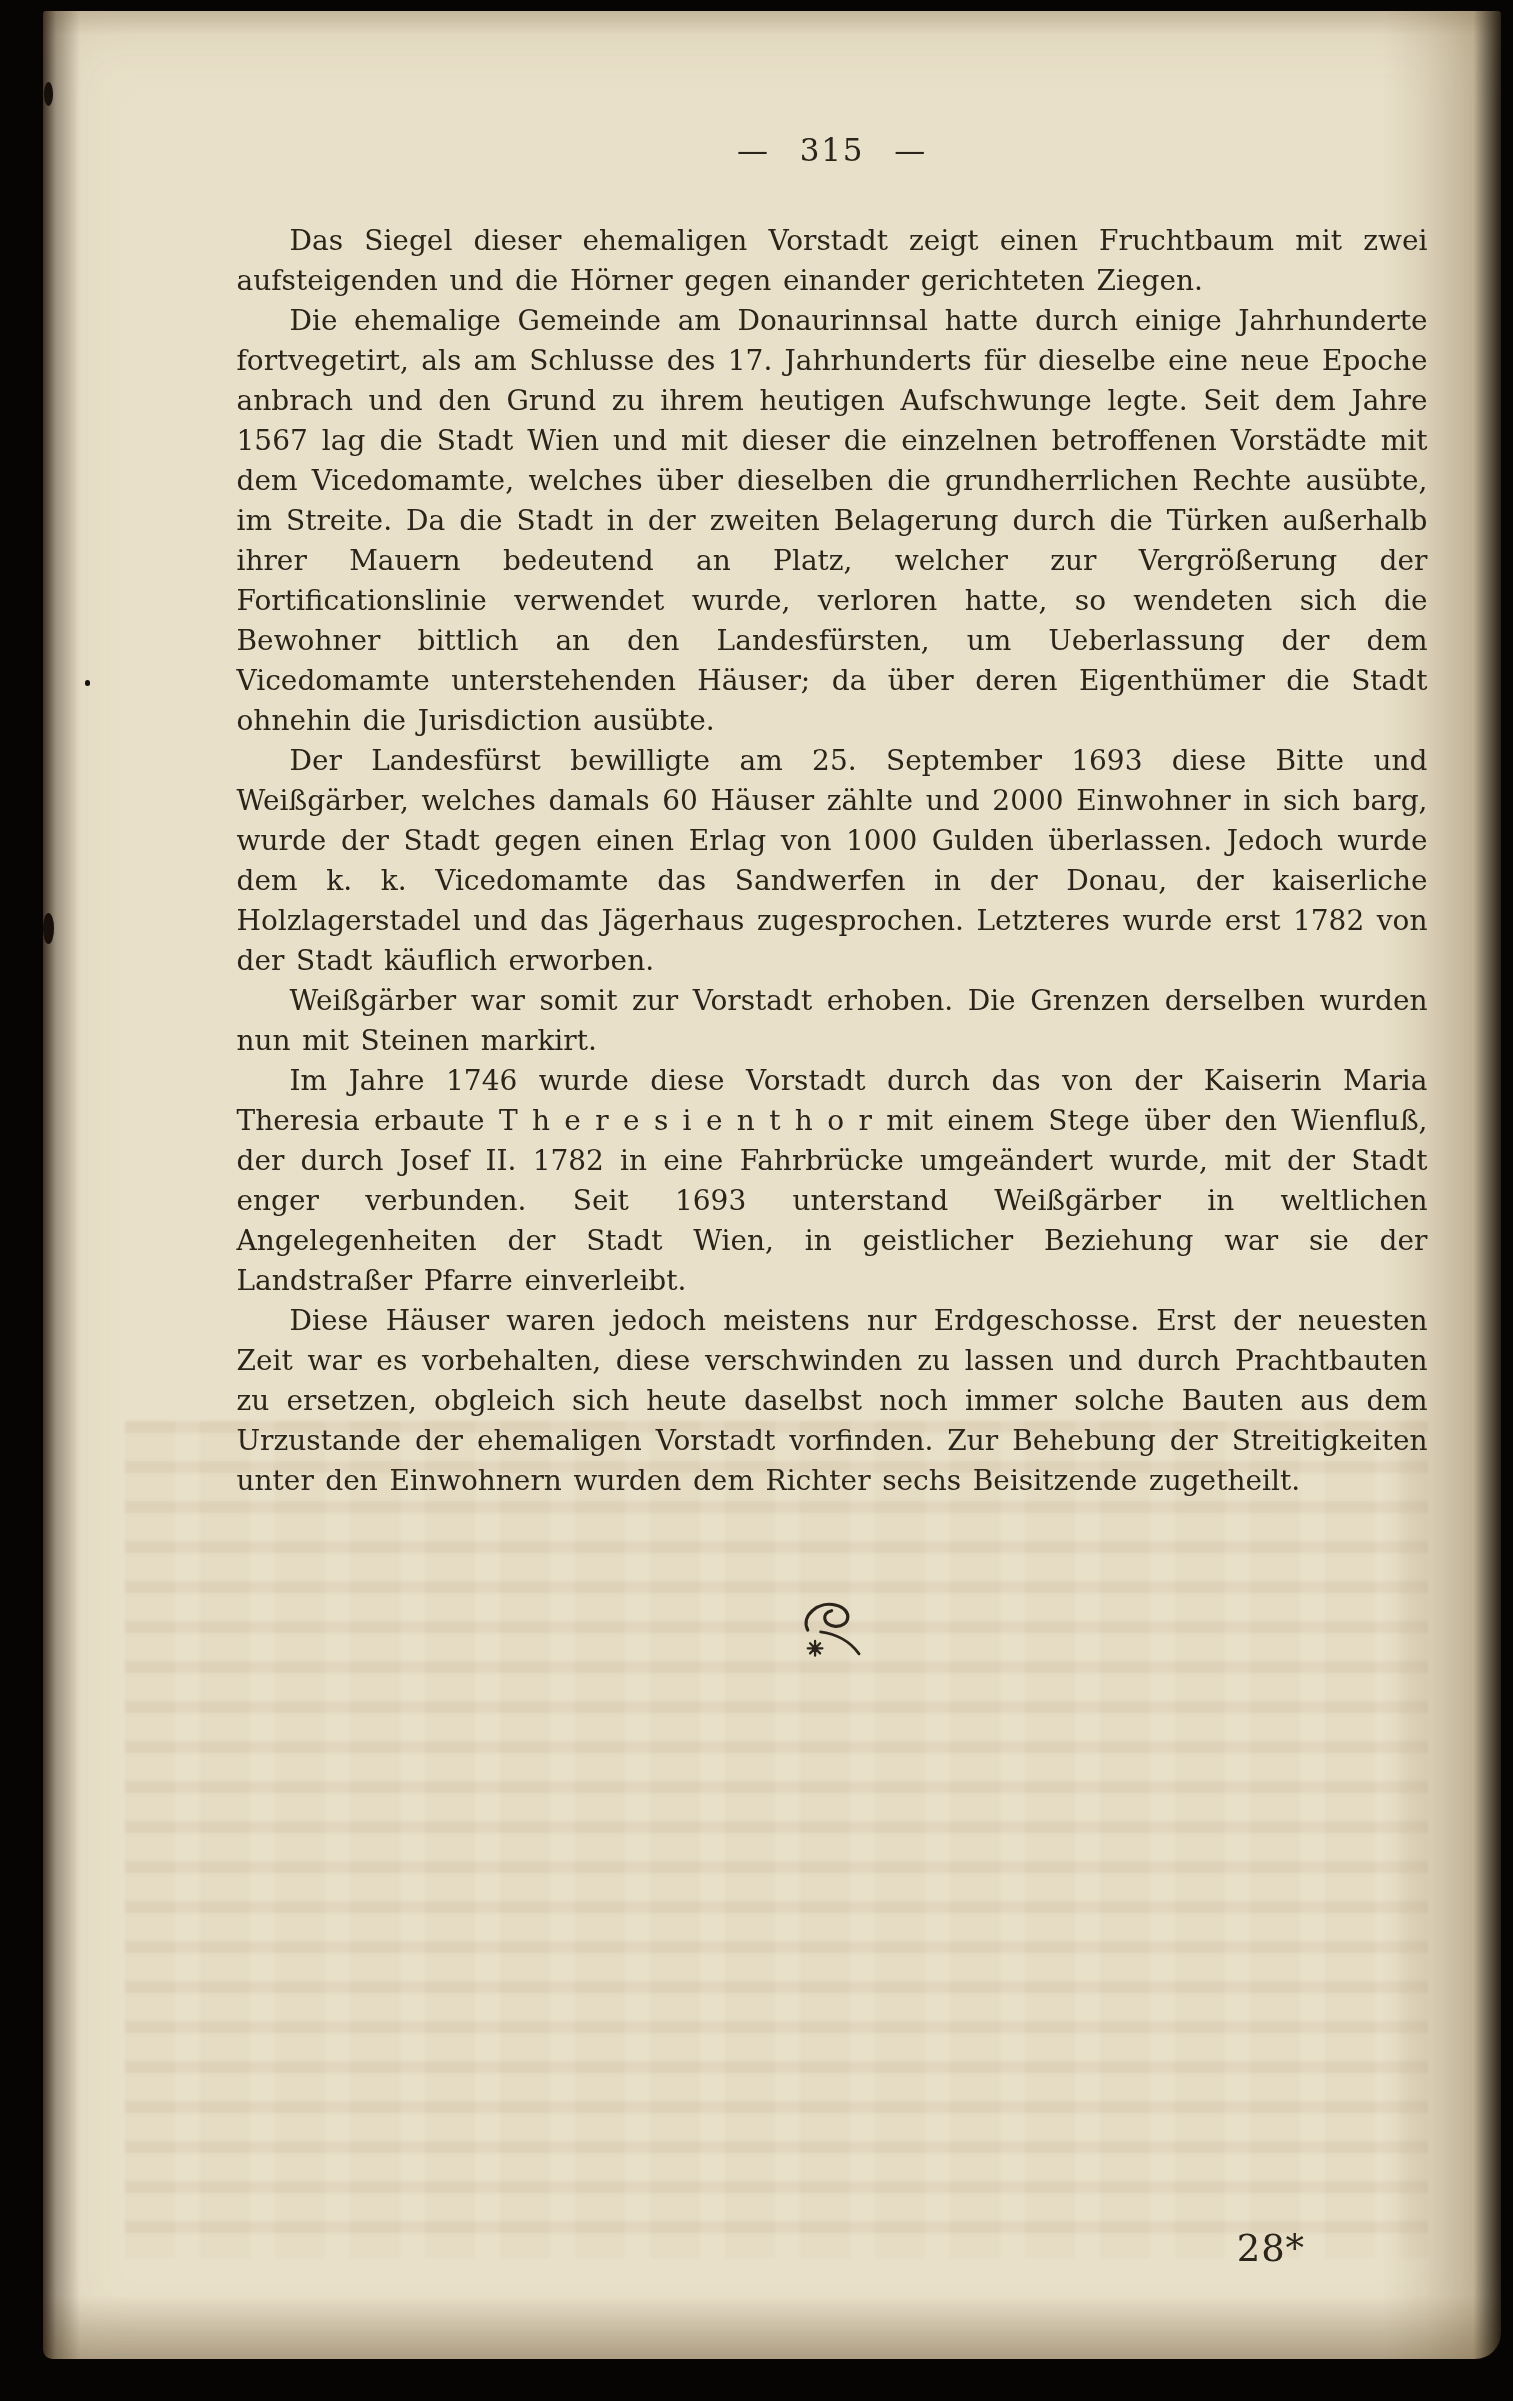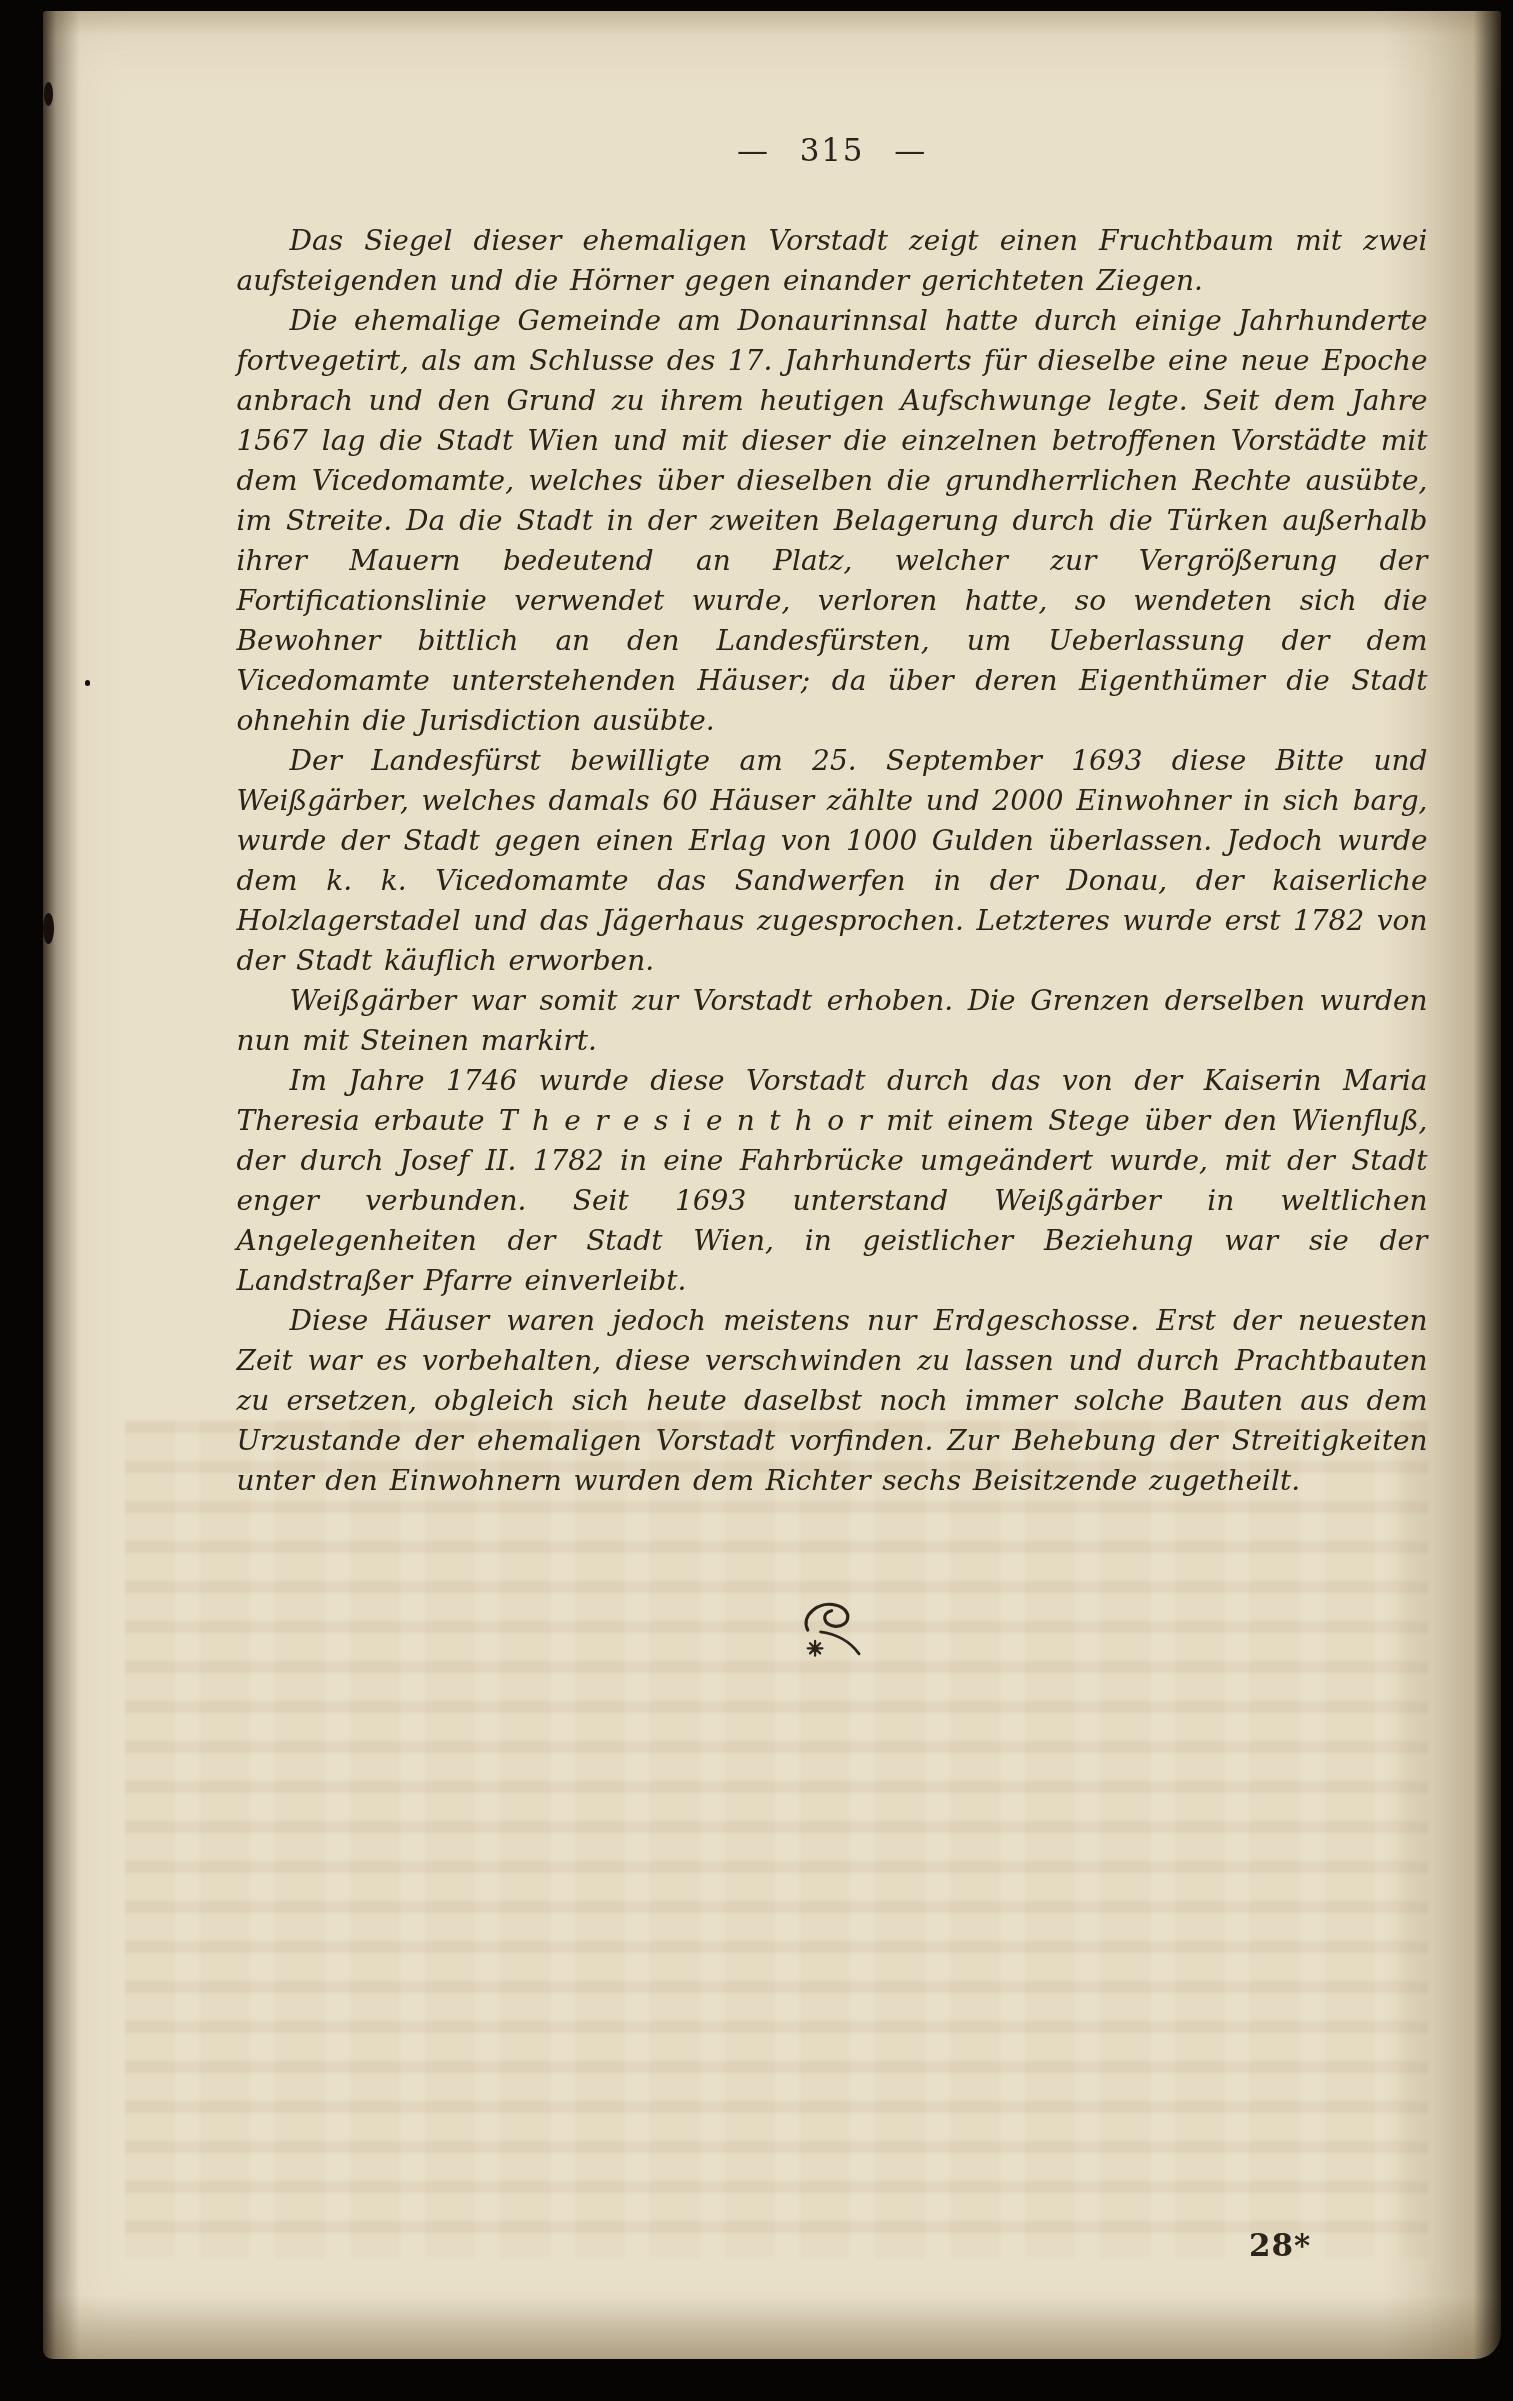--- a/index.html
+++ b/index.html
@@ -75,41 +75,39 @@
     color: #2b241a;
   }
   .page-text p {
     margin: 0;
     text-indent: 53px;
     font-size: 28px;
     line-height: 40px;
     text-align: justify;
     word-spacing: 2.7px;
     color: #2b241a;
-    font-style: italic;
   }
 
   
   .ornament-row {
     margin-top: 96px;
     text-align: center;
   }
   .ornament-row svg {
     display: inline-block;
   }
 
   
   .signature {
     position: absolute;
     top: 2216px;
-    right: 190px;
-    font-size: 31px;
+    right: 196px;
+    font-size: 37px;
     color: #2b241a;
     letter-spacing: 0.9px;
-    font-weight: bold;
   }
 </style>
 </head>
 <body>
 
 <div class="page">
 
   <div class="bleedthrough"></div>
   <span class="speck" style="left:1.8px; top:71px; width:9.2px; height:24px;"></span>
   <span class="speck" style="left:0px; top:902px; width:11px; height:31px;"></span>

